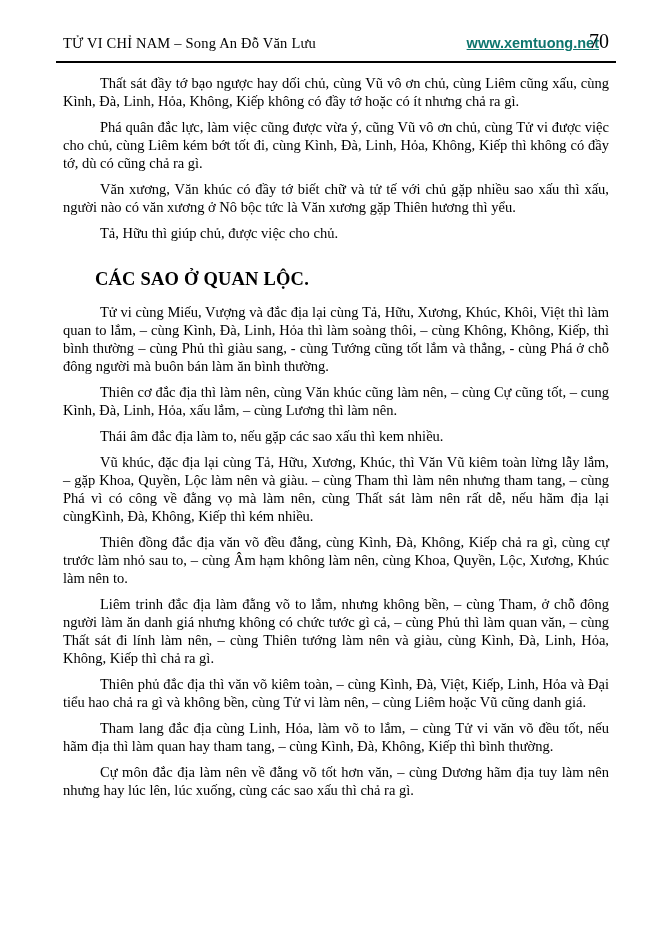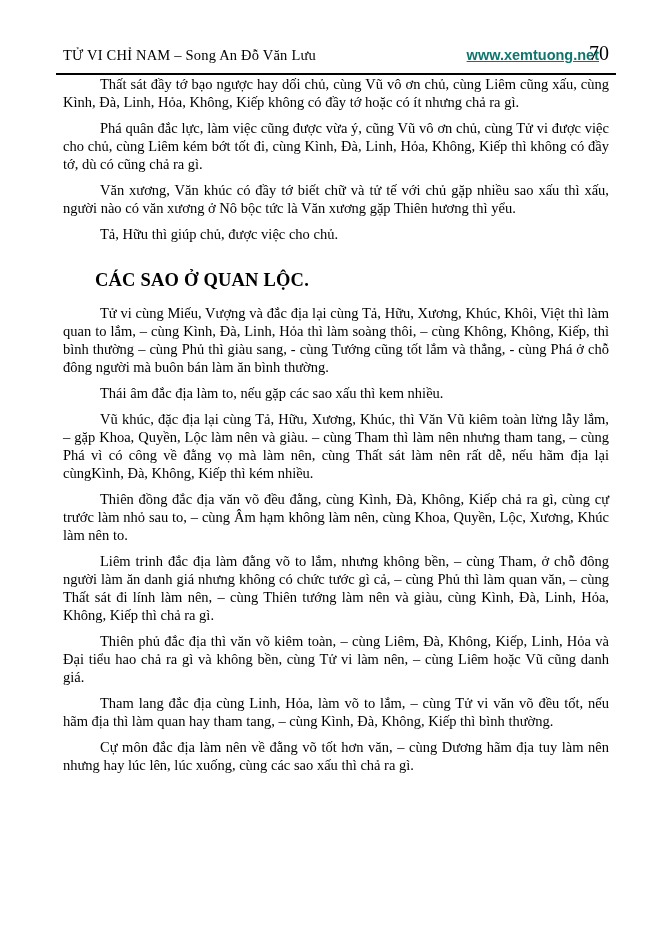--- a/index.html
+++ b/index.html
@@ -5,21 +5,21 @@
   * { margin: 0; padding: 0; box-sizing: border-box; }
   html, body {
     width: 669px; height: 947px;
     background: #ffffff;
     font-family: "Liberation Serif", "DejaVu Serif", serif;
     color: #000000;
     overflow: hidden;
   }
   .page {
     width: 669px; height: 778px;
-    padding: 44px 60px 0 63px;
+    padding: 32px 60px 0 63px;
   }
   .header {
     display: flex;
     align-items: baseline;
     font-size: 14.5px;
     line-height: 18px;
   }
   .header-title {
     flex: 0 0 auto;
     letter-spacing: 0.2px;
@@ -39,20 +39,21 @@
     color: #000000;
     position: relative;
     z-index: 2;
   }
   .header-rule {
     border: none;
     border-top: 2px solid #000000;
     margin: 9px -7px 0 -7px;
   }
   .content {
+    margin-top: 11px;
     font-size: 14.5px;
     line-height: 18px;
     text-align: justify;
   }
   .para {
     text-indent: 37px;
     margin-bottom: 8px;
   }
   .section-heading {
     font-weight: bold;
@@ -82,23 +83,24 @@
 
     <p class="para">Thất sát đầy tớ bạo ngược hay dối chủ, cùng Vũ vô ơn chủ, cùng Liêm cũng xấu, cùng Kình, Đà, Linh, Hỏa, Không, Kiếp không có đầy tớ hoặc có ít nhưng chả ra gì.</p>
     <p class="para">Phá quân đắc lực, làm việc cũng được vừa ý, cũng Vũ vô ơn chủ, cùng Tử vi được việc cho chủ, cùng Liêm kém bớt tốt đi, cùng Kình, Đà, Linh, Hỏa, Không, Kiếp thì không có đầy tớ, dù có cũng chả ra gì.</p>
     <p class="para">Văn xương, Văn khúc có đầy tớ biết chữ và tử tế với chủ gặp nhiều sao xấu thì xấu, người nào có văn xương ở Nô bộc tức là Văn xương gặp Thiên hương thì yểu.</p>
     <p class="para">Tả, Hữu thì giúp chủ, được việc cho chủ.</p>
 
 
     <h2 class="section-heading">CÁC SAO Ở QUAN LỘC.</h2>
 
     <p class="para">Tử vi cùng Miếu, Vượng và đắc địa lại cùng Tả, Hữu, Xương, Khúc, Khôi, Việt thì làm quan to lắm, – cùng Kình, Đà, Linh, Hỏa thì làm soàng thôi, – cùng Không, Không, Kiếp, thì bình thường – cùng Phủ thì giàu sang, - cùng Tướng cũng tốt lắm và thẳng, - cùng Phá ở chỗ đông người mà buôn bán làm ăn bình thường.</p>
+    <p class="para">Thiên cơ đắc địa thì làm nên, cùng Văn khúc cũng làm nên, – cùng Cự cũng tốt, – cung Kình, Đà, Linh, Hỏa, xấu lắm, – cùng Lương thì làm nên.</p>
     <p class="para">Thái âm đắc địa làm to, nếu gặp các sao xấu thì kem nhiều.</p>
     <p class="para">Vũ khúc, đặc địa lại cùng Tả, Hữu, Xương, Khúc, thì Văn Vũ kiêm toàn lừng lẫy lắm, – gặp Khoa, Quyền, Lộc làm nên và giàu. – cùng Tham thì làm nên nhưng tham tang, – cùng Phá vì có công về đằng vọ mà làm nên, cùng Thất sát làm nên rất dễ, nếu hãm địa lại cùngKình, Đà, Không, Kiếp thì kém nhiều.</p>
     <p class="para">Thiên đồng đắc địa văn võ đều đằng, cùng Kình, Đà, Không, Kiếp chả ra gì, cùng cự trước làm nhỏ sau to, – cùng Âm hạm không làm nên, cùng Khoa, Quyền, Lộc, Xương, Khúc làm nên to.</p>
     <p class="para">Liêm trinh đắc địa làm đằng võ to lắm, nhưng không bền, – cùng Tham, ở chỗ đông người làm ăn danh giá nhưng không có chức tước gì cả, – cùng Phủ thì làm quan văn, – cùng Thất sát đi lính làm nên, – cùng Thiên tướng làm nên và giàu, cùng Kình, Đà, Linh, Hỏa, Không, Kiếp thì chả ra gì.</p>
-    <p class="para">Thiên phủ đắc địa thì văn võ kiêm toàn, – cùng Liêm, Đà, Không, Kiếp, Linh, Hỏa và Đại tiểu hao chả ra gì và không bền, cùng Tử vi làm nên, – cùng Liêm hoặc Vũ cũng danh giá.</p>
+    <p class="para">Thiên phủ đắc địa thì văn võ kiêm toàn, – cùng Kình, Đà, Việt, Kiếp, Linh, Hỏa và Đại tiểu hao chả ra gì và không bền, cùng Tử vi làm nên, – cùng Liêm hoặc Vũ cũng danh giá.</p>
     <p class="para">Tham lang đắc địa cùng Linh, Hỏa, làm võ to lắm, – cùng Tử vi văn võ đều tốt, nếu hãm địa thì làm quan hay tham tang, – cùng Kình, Đà, Không, Kiếp thì bình thường.</p>
     <p class="para">Cự môn đắc địa làm nên về đằng võ tốt hơn văn, – cùng Dương hãm địa tuy làm nên nhưng hay lúc lên, lúc xuống, cùng các sao xấu thì chả ra gì.</p>
 
   </div>
 
 </div>
 
 </body></html>

